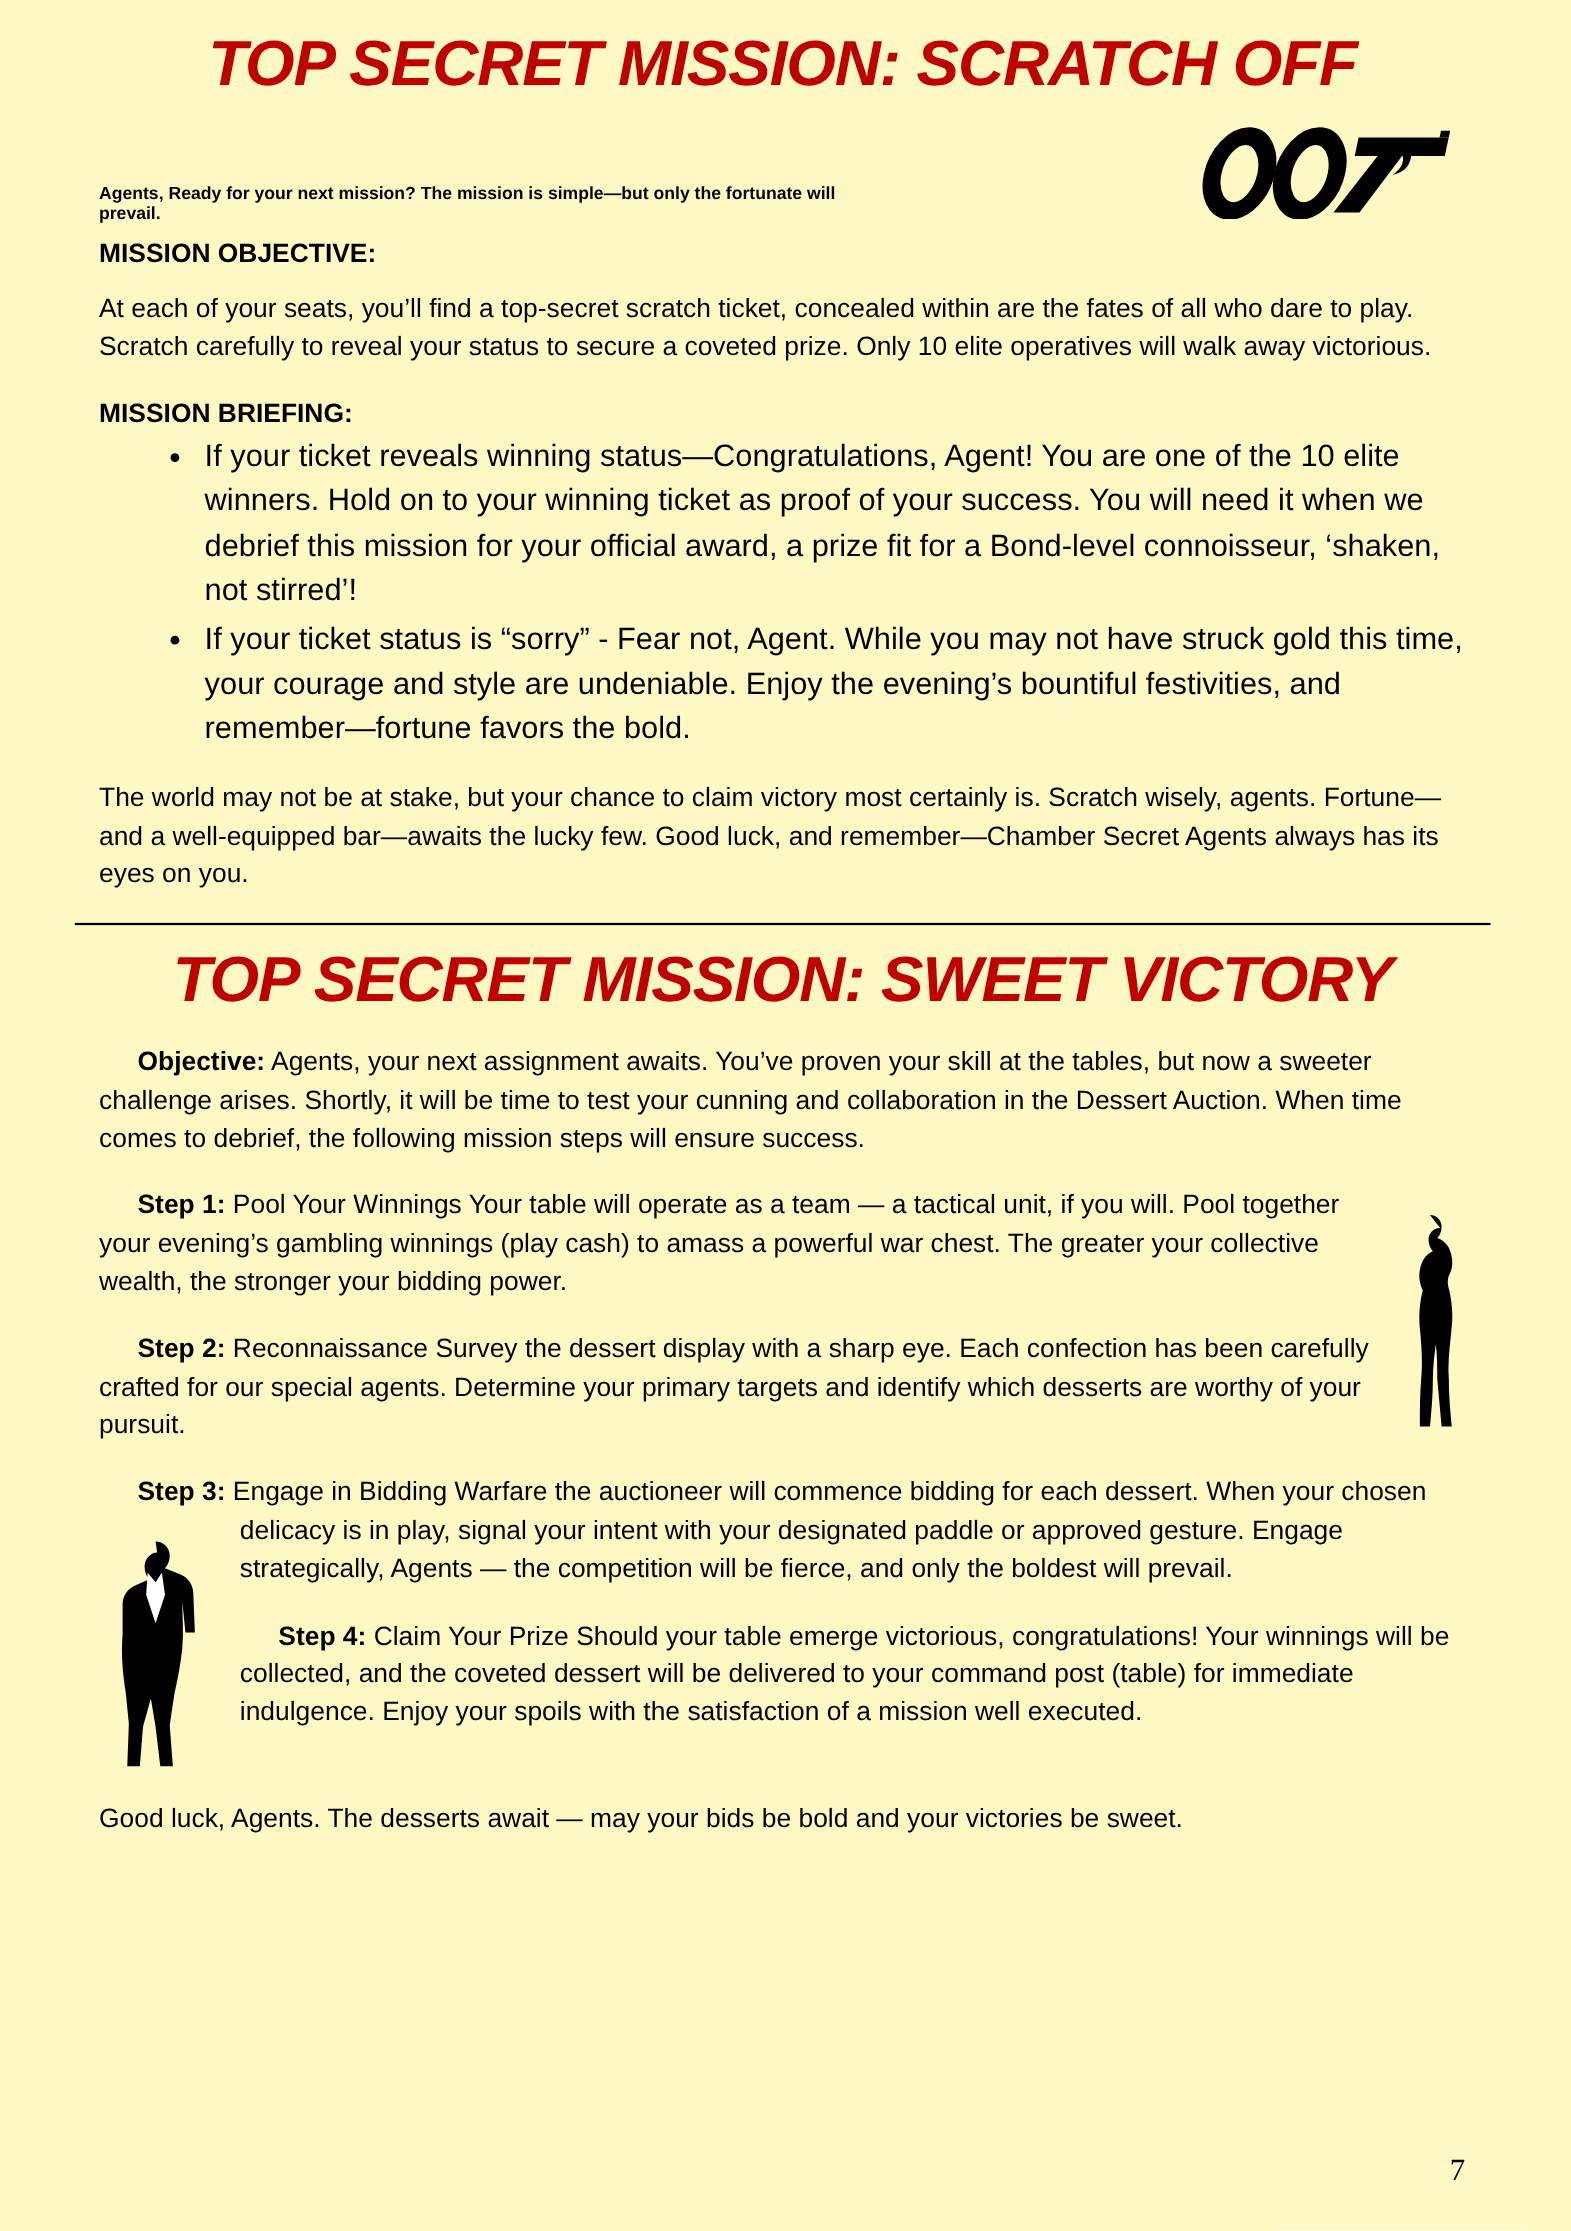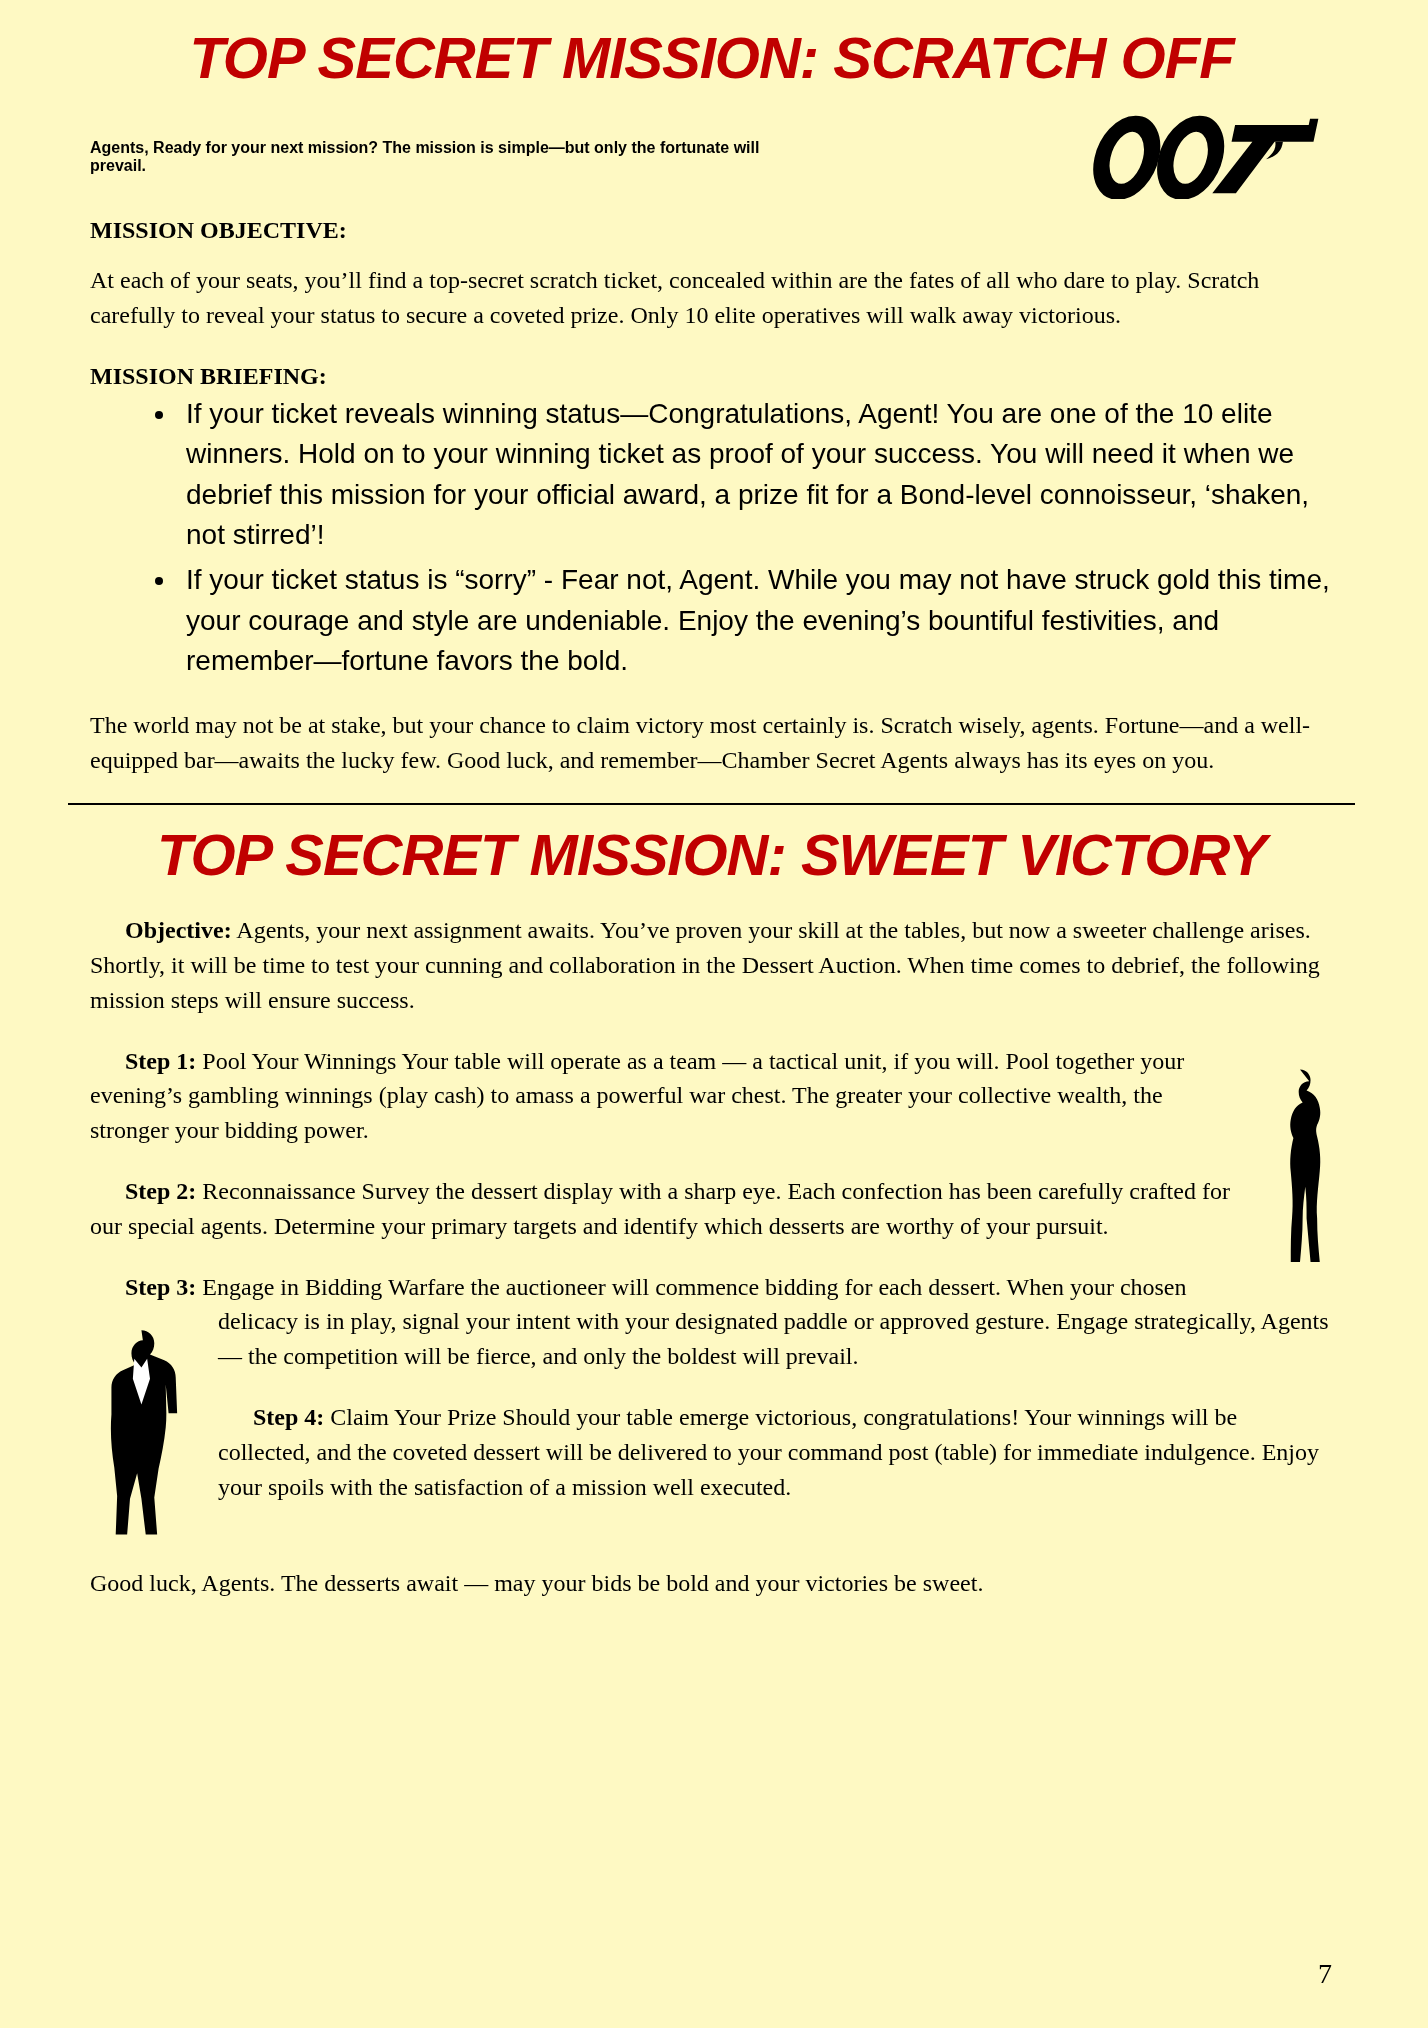--- a/index.html
+++ b/index.html
@@ -8,25 +8,25 @@
     background:#fef9c3;color:#000;overflow:hidden;
     font-family:"Liberation Sans",sans-serif;
     padding:26px 95px 0 90px;
   }
   .title{
     color:#C00000;font-weight:bold;font-style:italic;
     font-size:58px;line-height:1.1;text-align:center;
     letter-spacing:-1px;margin:0 0 22px 0;
   }
   .title.second{margin-top:18px;margin-bottom:26px;}
-  p{font-size:24px;line-height:1.45;margin:0 0 26px 0;font-family:Liberation Serif, serif;}
+  p{font-size:24px;line-height:1.45;margin:0 0 26px 0;}
   .heading{font-weight:bold;margin:0;}
   .heading + p{margin-top:16px;}
   .bold{font-weight:bold;margin-left:35px;}
-  .intro-row{display:flex;align-items:center;margin-bottom:10px;}
+  .intro-row{display:flex;align-items:flex-end;margin-bottom:10px;}
   .intro-text{width:700px;font-weight:bold;}
   .logo-007{margin-left:auto;margin-top:2px;width:250px;flex:0 0 auto;}
   ul.briefing{margin:0 0 26px 0;padding-left:88px;font-size:28px;line-height:1.45;}
   ul.briefing li{padding-left:8px;margin-bottom:4px;}
   .divider{border:none;border-top:2px solid #000;margin:6px -22px 18px -22px;}
   .float-woman{float:right;width:58px;height:218px;margin:14px 4px 10px 26px;}
   .float-woman svg{width:100%;height:100%;}
   .float-man{float:left;width:100px;height:248px;margin:8px 28px 6px 0;}
   .float-man svg{width:100%;height:100%;}
   .page-number{

